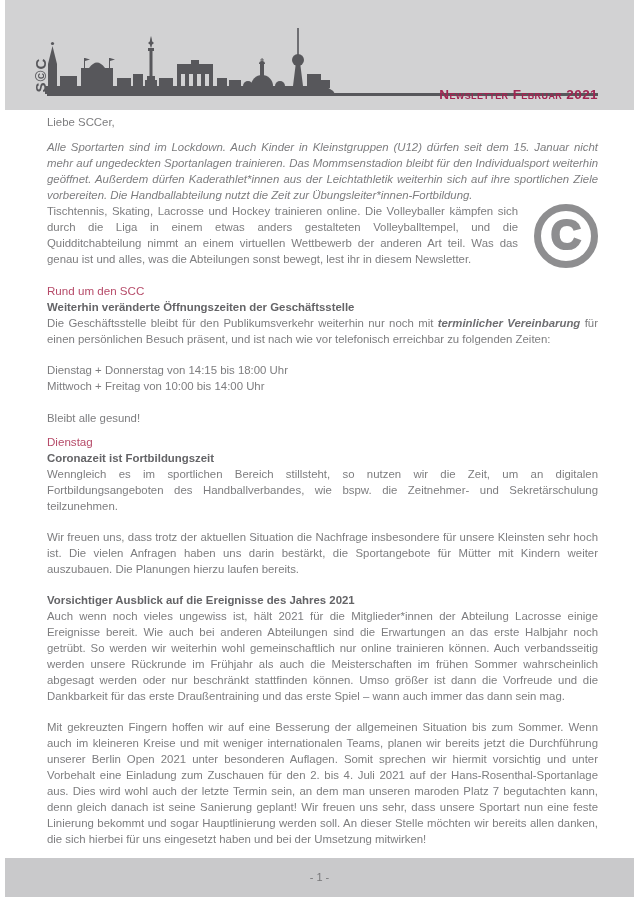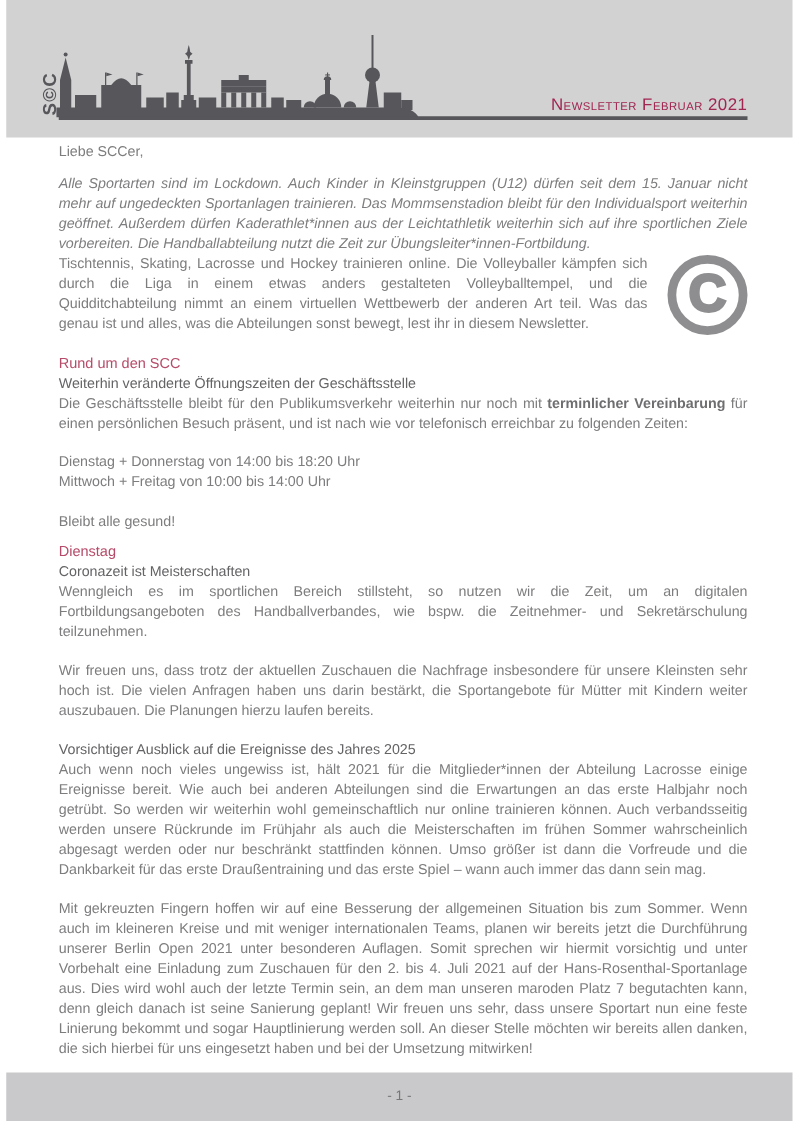--- a/index.html
+++ b/index.html
@@ -22,23 +22,23 @@
     font-size: 15px; font-weight: bold; letter-spacing: 1px;
     color: #57575b; white-space: nowrap;
   }
   .skyline { position: absolute; left: 40px; bottom: 16px; }
   .skyline svg { display: block; }
   .header-rule {
     position: absolute; left: 42px; right: 36px; bottom: 14px;
     height: 3px; background: #57575b;
   }
   .newsletter-title {
-    position: absolute; right: 36px; bottom: 19px;
+    position: absolute; right: 36px; bottom: 8px;
     font-variant: small-caps;
-    font-weight: normal; font-size: 13.5px; letter-spacing: 0.4px;
+    font-weight: bold; font-size: 13.5px; letter-spacing: 0.4px;
     color: #a12551; white-space: nowrap;
   }
   
   .main {
     position: absolute; top: 110px; left: 47px; right: 36px;
     font-size: 11.4px; line-height: 16px; color: #7d7d7f;
   }
   .greeting { margin-top: 4px; margin-bottom: 9px; }
   .para { text-align: justify; margin-bottom: 15px; }
   .para.tight { margin-bottom: 0; font-style: italic; }
@@ -48,24 +48,24 @@
     display: flex; align-items: center; justify-content: center;
   }
   .big-c-logo span {
     font-size: 42px; font-weight: bold; color: #8e8e90;
     -webkit-text-stroke: 2.2px #8e8e90;
     line-height: 1; padding-bottom: 3px;
   }
   .section { margin-top: 8px; }
   .section.first { margin-top: 16px; }
   .section-title { color: #b64b69; font-size: 11.6px; }
-  .section-subtitle { color: #646467; font-weight: normal; }
+  .section-subtitle { color: #646467; font-weight: bold; }
   .hours-line { text-align: left; }
   .closing-note { margin-top: 16px; }
-  .bold-italic { font-weight: bold; color: #6e6e71; }
+  .bold-italic { font-weight: bold; font-style: italic; color: #6e6e71; }
   
   .footer-band {
     position: absolute; bottom: 0; left: 5px; right: 0;
     height: 39px; background: #c9c9cb;
     text-align: center; line-height: 39px;
     font-size: 11px; color: #77777a;
   }
 </style>
 </head>
 <body>
@@ -142,34 +142,34 @@
   <p class="para">
     <span class="big-c-logo">
       <span>C</span>
     </span><span>Tischtennis, Skating, Lacrosse und Hockey trainieren online. Die Volleyballer kämpfen sich durch die Liga in einem etwas anders gestalteten Volleyballtempel, und die Quidditchabteilung nimmt an einem virtuellen Wettbewerb der anderen Art teil. Was das genau ist und alles, was die Abteilungen sonst bewegt, lest ihr in diesem Newsletter.</span>
   </p>
 
   <div class="section first">
     <div class="section-title">Rund um den SCC</div>
     <div class="section-subtitle">Weiterhin veränderte Öffnungszeiten der Geschäftsstelle</div>
     <p class="para"><span>Die Geschäftsstelle bleibt für den Publikumsverkehr weiterhin nur noch mit </span><span class="bold-italic">terminlicher Vereinbarung</span><span> für einen persönlichen Besuch präsent, und ist nach wie vor telefonisch erreichbar zu folgenden Zeiten:</span></p>
-    <div class="hours-line">Dienstag + Donnerstag von 14:00 bis 18:20 Uhr</div>
+    <div class="hours-line">Dienstag + Donnerstag von 14:15 bis 18:00 Uhr</div>
     <div class="hours-line">Mittwoch + Freitag von 10:00 bis 14:00 Uhr</div>
     <div class="closing-note">Bleibt alle gesund!</div>
   </div>
 
   <div class="section">
     <div class="section-title">Dienstag</div>
-    <div class="section-subtitle">Coronazeit ist Meisterschaften</div>
+    <div class="section-subtitle">Coronazeit ist Fortbildungszeit</div>
     <p class="para">Wenngleich es im sportlichen Bereich stillsteht, so nutzen wir die Zeit, um an digitalen Fortbildungsangeboten des Handballverbandes, wie bspw. die Zeitnehmer- und Sekretärschulung teilzunehmen.</p>
-    <p class="para">Wir freuen uns, dass trotz der aktuellen Zuschauen die Nachfrage insbesondere für unsere Kleinsten sehr hoch ist. Die vielen Anfragen haben uns darin bestärkt, die Sportangebote für Mütter mit Kindern weiter auszubauen. Die Planungen hierzu laufen bereits.</p>
+    <p class="para">Wir freuen uns, dass trotz der aktuellen Situation die Nachfrage insbesondere für unsere Kleinsten sehr hoch ist. Die vielen Anfragen haben uns darin bestärkt, die Sportangebote für Mütter mit Kindern weiter auszubauen. Die Planungen hierzu laufen bereits.</p>
   </div>
 
   <div class="section">
-    <div class="section-subtitle">Vorsichtiger Ausblick auf die Ereignisse des Jahres 2025</div>
+    <div class="section-subtitle">Vorsichtiger Ausblick auf die Ereignisse des Jahres 2021</div>
     <p class="para">Auch wenn noch vieles ungewiss ist, hält 2021 für die Mitglieder*innen der Abteilung Lacrosse einige Ereignisse bereit. Wie auch bei anderen Abteilungen sind die Erwartungen an das erste Halbjahr noch getrübt. So werden wir weiterhin wohl gemeinschaftlich nur online trainieren können. Auch verbandsseitig werden unsere Rückrunde im Frühjahr als auch die Meisterschaften im frühen Sommer wahrscheinlich abgesagt werden oder nur beschränkt stattfinden können. Umso größer ist dann die Vorfreude und die Dankbarkeit für das erste Draußentraining und das erste Spiel – wann auch immer das dann sein mag.</p>
     <p class="para">Mit gekreuzten Fingern hoffen wir auf eine Besserung der allgemeinen Situation bis zum Sommer. Wenn auch im kleineren Kreise und mit weniger internationalen Teams, planen wir bereits jetzt die Durchführung unserer Berlin Open 2021 unter besonderen Auflagen. Somit sprechen wir hiermit vorsichtig und unter Vorbehalt eine Einladung zum Zuschauen für den 2. bis 4. Juli 2021 auf der Hans-Rosenthal-Sportanlage aus. Dies wird wohl auch der letzte Termin sein, an dem man unseren maroden Platz 7 begutachten kann, denn gleich danach ist seine Sanierung geplant! Wir freuen uns sehr, dass unsere Sportart nun eine feste Linierung bekommt und sogar Hauptlinierung werden soll. An dieser Stelle möchten wir bereits allen danken, die sich hierbei für uns eingesetzt haben und bei der Umsetzung mitwirken!</p>
   </div>
 
 </div>
 
 <div class="footer-band">
   <span>- 1 -</span>
 </div>
 

